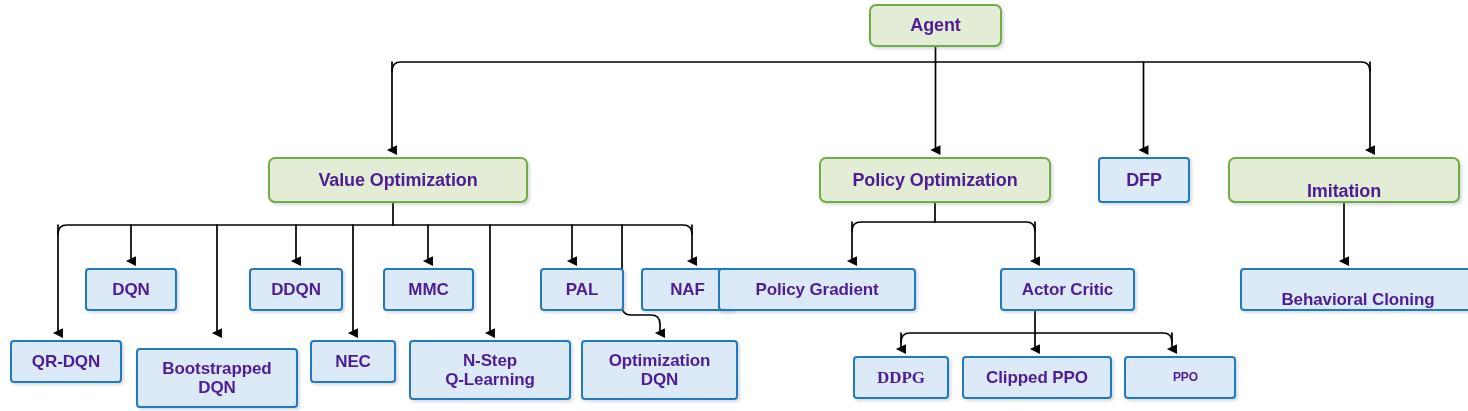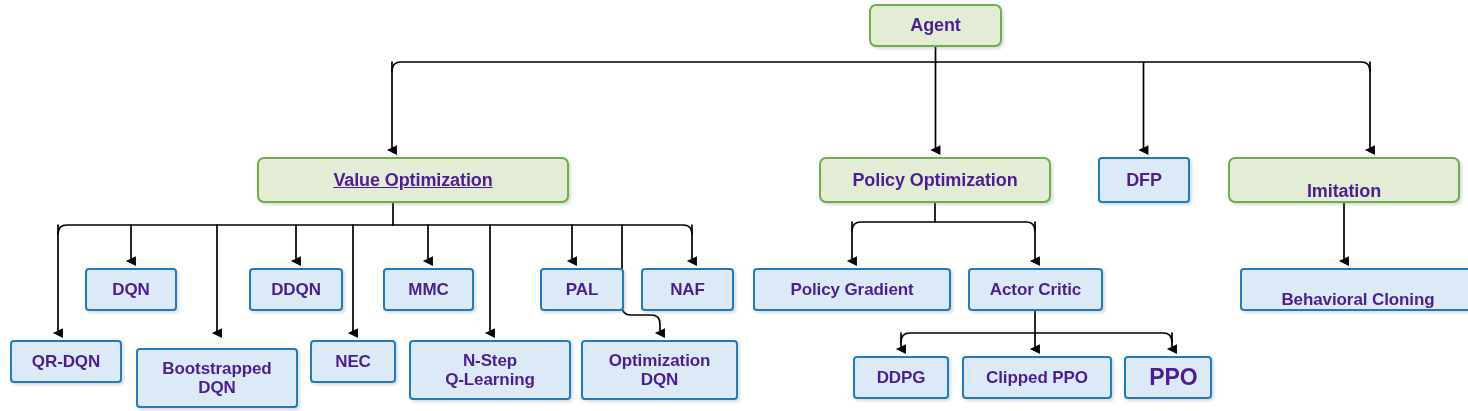--- a/index.html
+++ b/index.html
@@ -96,21 +96,21 @@
         <path d="M 1035 333 L 1035 349" marker-end="url(#arrowhead)"></path>
         <path d="M 1172 333 L 1172 349" marker-end="url(#arrowhead)"></path>
         <path d="M 1344 203 L 1344 261" marker-end="url(#arrowhead)"></path>
       </g>
   </svg>
 
   <div id="nodes">
       <div class="node green" style="left: 869px; top: 4px; width: 133px; height: 43px; font-size: 18px;">
         <span class="node-label">Agent</span>
       </div>
-      <div class="node green" style="left: 257px; top: 157px; width: 312px; height: 46px; font-size: 18px; text-decoration: underline;">
+      <div class="node green" style="left: 268px; top: 157px; width: 260px; height: 46px; font-size: 18px;">
         <span class="node-label">Value Optimization</span>
       </div>
       <div class="node green" style="left: 819px; top: 157px; width: 232px; height: 46px; font-size: 18px;">
         <span class="node-label">Policy Optimization</span>
       </div>
       <div class="node blue" style="left: 1098px; top: 157px; width: 92px; height: 46px; font-size: 18px;">
         <span class="node-label">DFP</span>
       </div>
       <div class="node green" style="left: 1228px; top: 157px; width: 232px; height: 46px; font-size: 18px; align-items: flex-end;">
         <span class="node-label">Imitation</span>
@@ -141,33 +141,33 @@
         <span class="node-label">NEC</span>
       </div>
       <div class="node blue" style="left: 409px; top: 340px; width: 162px; height: 60px; font-size: 17px;">
         <span class="node-label">N-Step
 Q-Learning</span>
       </div>
       <div class="node blue" style="left: 581px; top: 340px; width: 157px; height: 60px; font-size: 17px;">
         <span class="node-label">Optimization
 DQN</span>
       </div>
-      <div class="node blue" style="left: 753px; top: 268px; width: 198px; height: 43px; font-size: 17px;">
+      <div class="node blue" style="left: 718px; top: 268px; width: 198px; height: 43px; font-size: 17px;">
         <span class="node-label">Policy Gradient</span>
       </div>
-      <div class="node blue" style="left: 968px; top: 268px; width: 135px; height: 43px; font-size: 17px;">
+      <div class="node blue" style="left: 1000px; top: 268px; width: 135px; height: 43px; font-size: 17px;">
         <span class="node-label">Actor Critic</span>
       </div>
-      <div class="node blue" style="left: 853px; top: 356px; width: 96px; height: 43px; font-size: 17px;">
+      <div class="node blue" style="left: 853px; top: 356px; width: 96px; height: 43px; font-size: 17px; font-family: Liberation Serif, serif;">
         <span class="node-label">DDPG</span>
       </div>
       <div class="node blue" style="left: 962px; top: 356px; width: 150px; height: 43px; font-size: 17px;">
         <span class="node-label">Clipped PPO</span>
       </div>
-      <div class="node blue" style="left: 1124px; top: 356px; width: 88px; height: 43px; font-size: 23px; padding-left: 11px;">
+      <div class="node blue" style="left: 1124px; top: 356px; width: 112px; height: 43px; font-size: 12px; padding-left: 11px;">
         <span class="node-label">PPO</span>
       </div>
       <div class="node blue" style="left: 1240px; top: 268px; width: 236px; height: 43px; font-size: 17px; align-items: flex-end;">
         <span class="node-label">Behavioral Cloning</span>
       </div>
     </div>
 
 </div>
 
 </body></html>

